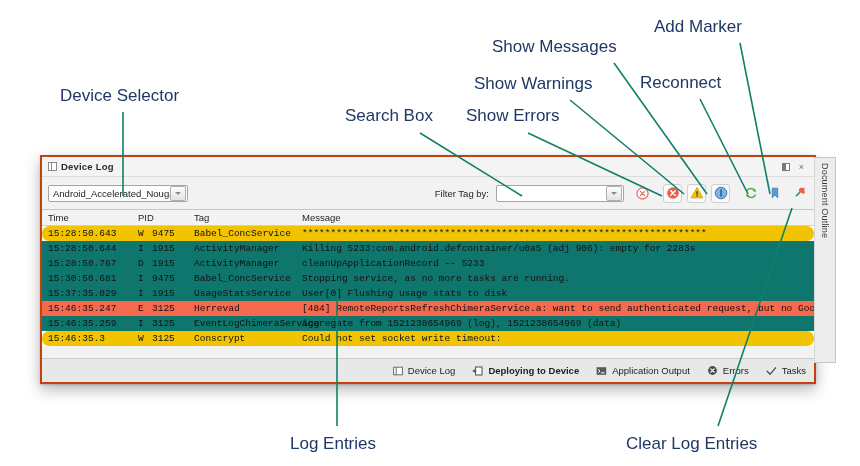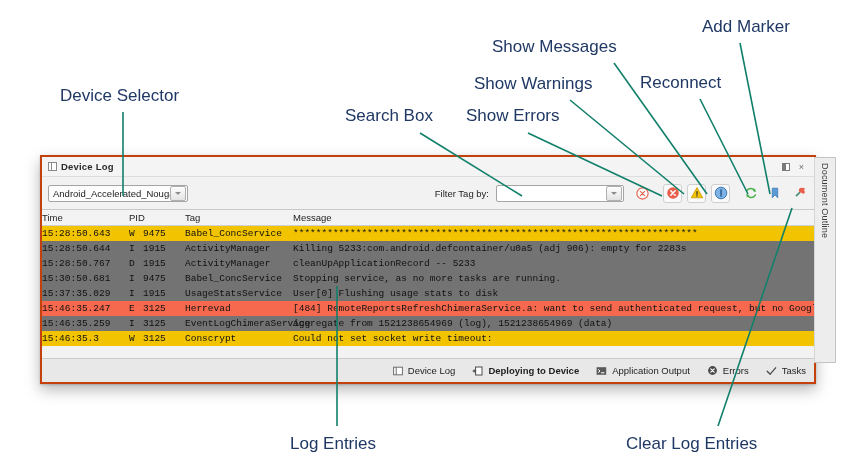--- a/index.html
+++ b/index.html
@@ -66,35 +66,35 @@
     border-radius:3px;box-sizing:border-box;flex:none;position:relative;
   }
   .icon-btn.framed{border:1px solid #cfcfcf;background:#fafafa;}
   .icon-gap{margin-left:11px;}
   
   .log-table{background:#ffffff;border-top:1px solid #c8c8c8;}
   .log-head{
     display:flex;height:16px;align-items:center;background:#f3f3f3;
     border-bottom:1px solid #cfcfcf;font-size:9.5px;color:#1d1d1d;box-sizing:border-box;
   }
-  .col-time{width:87px;box-sizing:border-box;flex:none;}
+  .col-time{width:96px;padding-left:6px;box-sizing:border-box;flex:none;}
   .col-lvl{width:14px;flex:none;box-sizing:border-box;}
   .col-pid{width:42px;flex:none;box-sizing:border-box;}
   .col-tag{width:108px;flex:none;box-sizing:border-box;}
   .col-msg{flex:1;box-sizing:border-box;padding-right:4px;overflow:hidden;}
   .log-head .col-pid{width:56px;}
   .log-row{
     display:flex;height:15px;align-items:center;font-size:9.5px;
     font-family:"Liberation Mono", monospace;color:#111111;box-sizing:border-box;
     white-space:nowrap;
   }
   .log-row .col-msg{overflow:hidden;text-overflow:clip;}
-  .lvl-W{background:#f2c300;}
+  .lvl-W{background:#f2c300;border-radius:7px;}
   .lvl-E{background:#f7694e;}
-  .lvl-I,.lvl-D{background:#737373;}
+  .lvl-I,.lvl-D{background:#0f766e;}
   
   .status-bar{
     position:absolute;left:0;right:0;bottom:0;height:24px;background:#e8e8e8;
     border-top:1px solid #cbcbcb;display:flex;align-items:center;justify-content:flex-end;
     padding-right:8px;box-sizing:border-box;
   }
   .status-item{display:flex;align-items:center;margin-left:17px;font-size:9.5px;color:#222222;white-space:nowrap;}
   .status-item.active{font-weight:bold;justify-content:flex-end;}
   .status-ico{margin-right:5px;display:flex;align-items:center;}
   
@@ -335,16 +335,16 @@
     <line x1="718" y1="426" x2="792" y2="208" stroke="#11806a" stroke-width="1.6"></line>
     <line x1="337" y1="426" x2="337" y2="286" stroke="#11806a" stroke-width="1.6"></line>
   </svg>
 <div id="anno-labels">
     <div class="anno-label" style="left: 60px; top: 86px;">Device Selector</div>
     <div class="anno-label" style="left: 345px; top: 106px;">Search Box</div>
     <div class="anno-label" style="left: 466px; top: 106px;">Show Errors</div>
     <div class="anno-label" style="left: 474px; top: 74px;">Show Warnings</div>
     <div class="anno-label" style="left: 492px; top: 37px;">Show Messages</div>
     <div class="anno-label" style="left: 640px; top: 73px;">Reconnect</div>
-    <div class="anno-label" style="left: 702px; top: 17px;">Add Marker</div>
+    <div class="anno-label" style="left: 654px; top: 17px;">Add Marker</div>
     <div class="anno-label" style="left: 626px; top: 434px;">Clear Log Entries</div>
     <div class="anno-label" style="left: 290px; top: 434px;">Log Entries</div>
   </div>
 
 </body></html>

